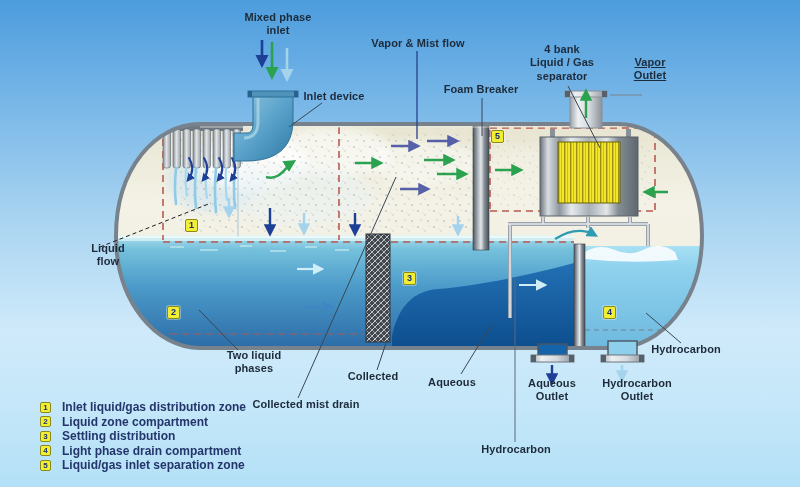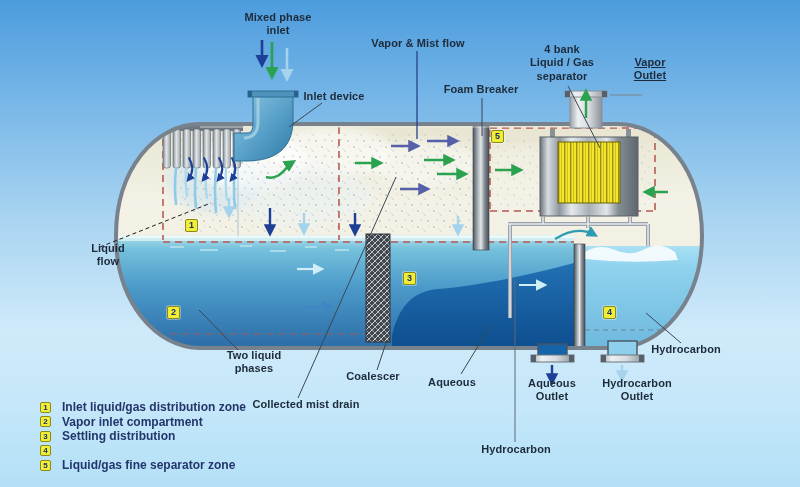--- a/index.html
+++ b/index.html
@@ -328,21 +328,21 @@
 Liquid / Gas
 separator</div>
 <div class="label" style="left:650px;top:56px;text-decoration:underline;">Vapor
 Outlet</div>
 <div class="label" style="left:334px;top:90px;">Inlet device</div>
 <div class="label" style="left:481px;top:83px;">Foam Breaker</div>
 <div class="label" style="left:88px;top:242px;margin-left:20px;">Liquid
 flow</div>
 <div class="label" style="left:254px;top:349px;text-align:center;">Two liquid
 phases</div>
-<div class="label" style="left:373px;top:370px;">Coalescer</div>
+<div class="label" style="left:373px;top:370px;">Collected</div>
 <div class="label" style="left:306px;top:398px;text-align:center;">Collected mist drain</div>
 <div class="label" style="left:452px;top:376px;">Aqueous</div>
 <div class="label" style="left:552px;top:377px;">Aqueous
 Outlet</div>
 <div class="label" style="left:637px;top:377px;">Hydrocarbon
 Outlet</div>
 <div class="label" style="left:516px;top:443px;">Hydrocarbon</div>
 <div class="label" style="left:686px;top:343px;">Hydrocarbon</div>
 
 <div class="badge" style="left:185px;top:219px;">1</div>
@@ -351,28 +351,29 @@
 <div class="badge" style="left:603px;top:306px;">4</div>
 <div class="badge" style="left:491px;top:130px;">5</div>
 
 <div class="legend">
   <div class="legend-row">
     <span class="legend-badge">1</span>
     <span class="legend-text">Inlet liquid/gas distribution zone</span>
   </div>
   <div class="legend-row">
     <span class="legend-badge">2</span>
-    <span class="legend-text">Vapor inlet compartment</span>
+    <span class="legend-text">Liquid zone compartment</span>
   </div>
   <div class="legend-row">
     <span class="legend-badge">3</span>
     <span class="legend-text">Settling distribution</span>
   </div>
   <div class="legend-row">
     <span class="legend-badge">4</span>
+    <span class="legend-text">Light phase drain compartment</span>
   </div>
   <div class="legend-row">
     <span class="legend-badge">5</span>
-    <span class="legend-text">Liquid/gas fine separator zone</span>
+    <span class="legend-text">Liquid/gas inlet separation zone</span>
   </div>
 </div>
 
 </div>
 
 </body></html>

